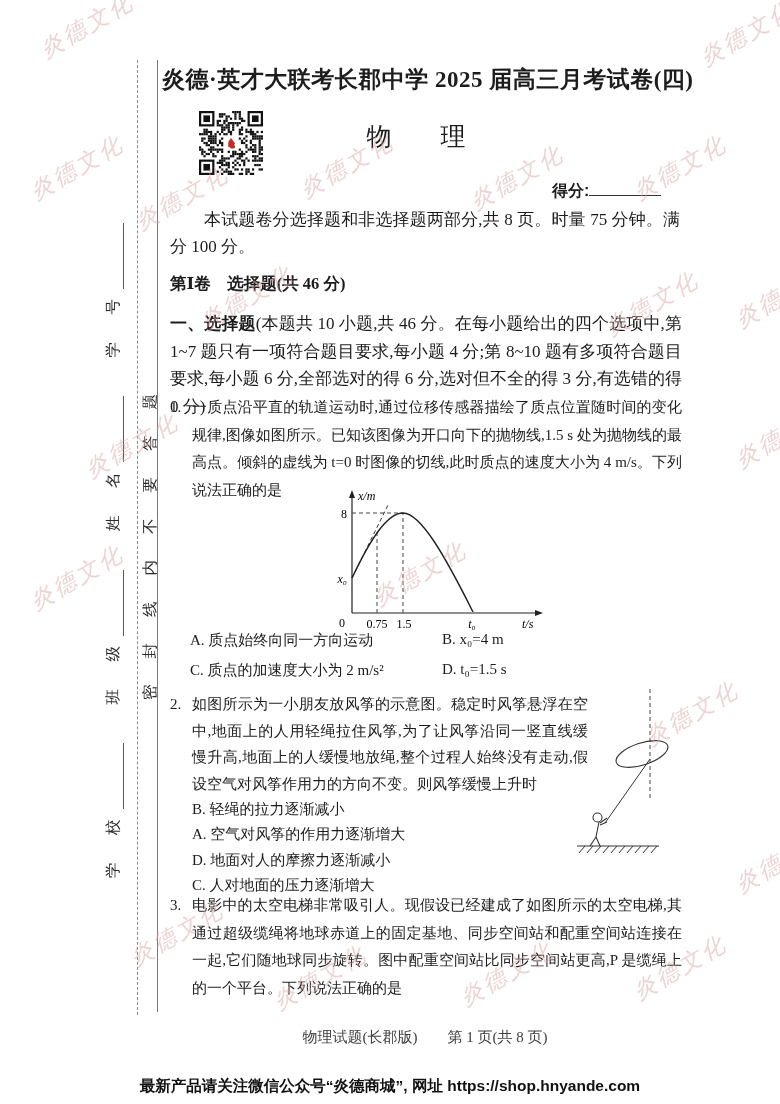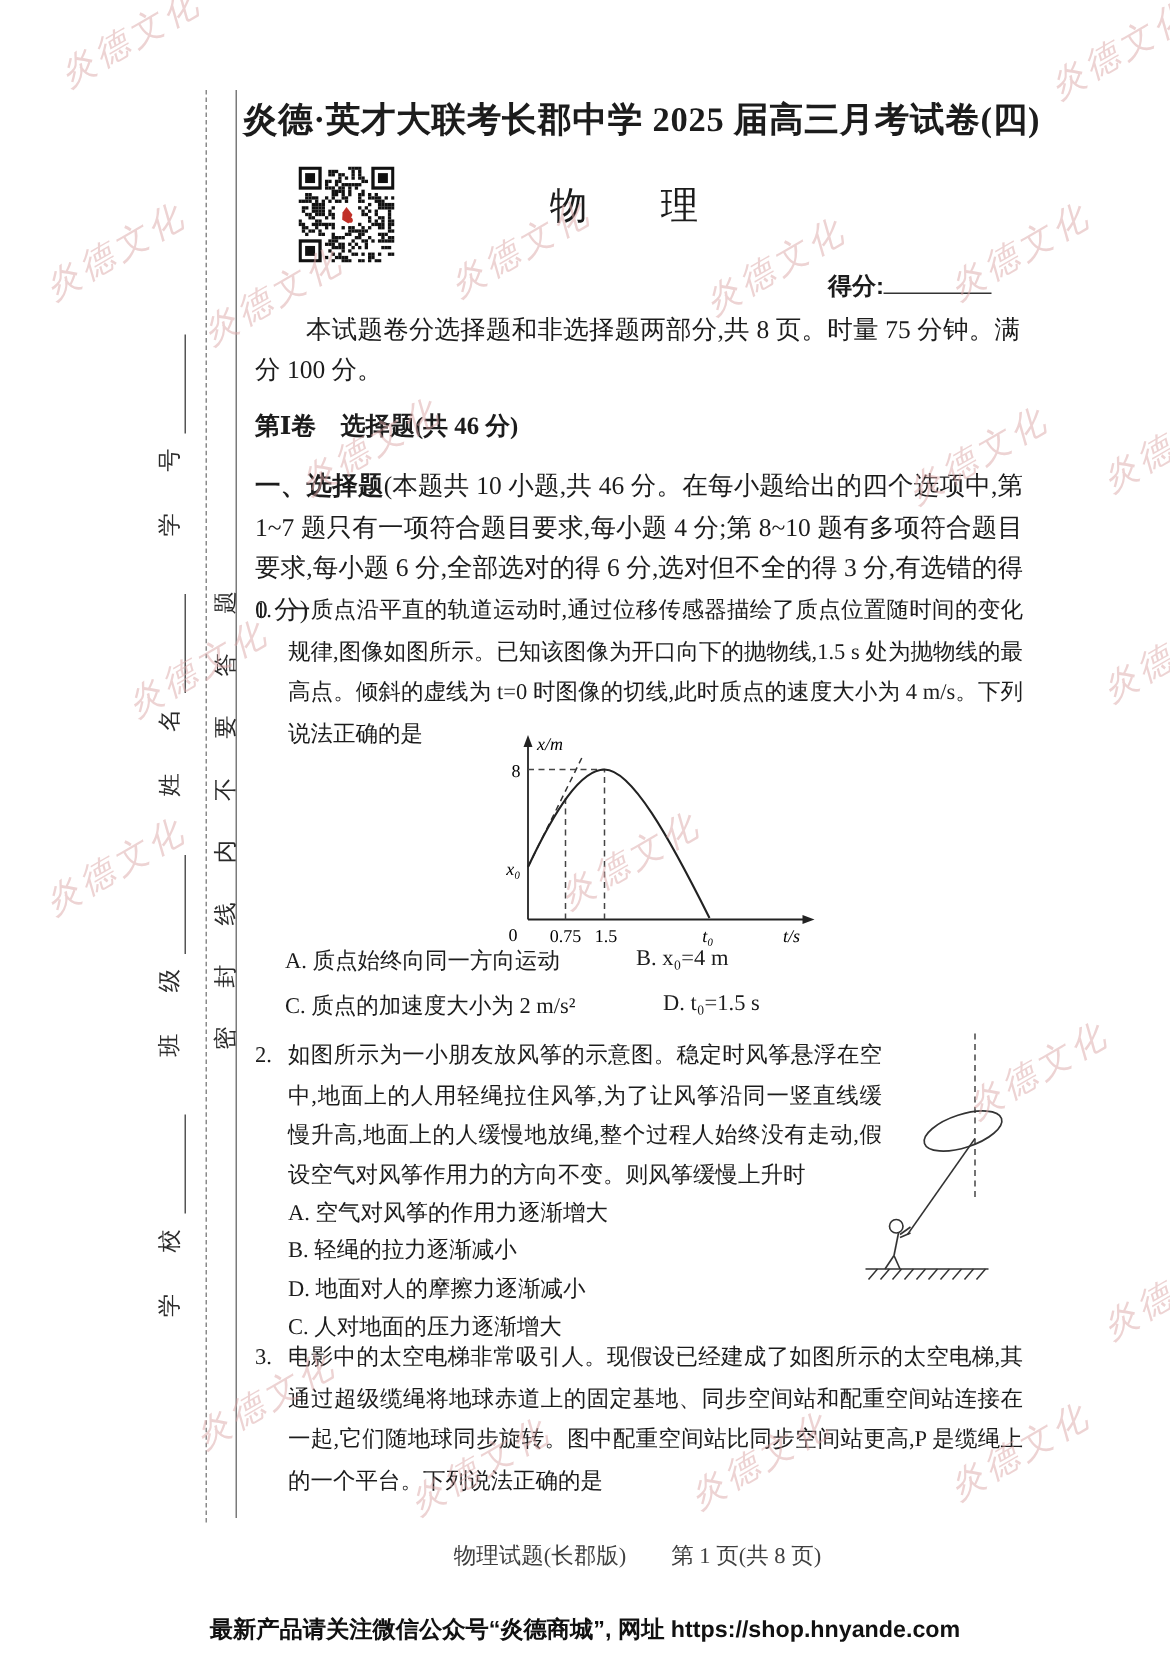--- a/index.html
+++ b/index.html
@@ -426,38 +426,38 @@
     <text x="15" y="141" font-size="12" text-anchor="end">0</text>
     <text x="47" y="142" font-size="12" text-anchor="middle">0.75</text>
     <text x="74" y="142" font-size="12" text-anchor="middle">1.5</text>
     <text x="142" y="142" font-size="12" font-style="italic" text-anchor="middle">t₀</text>
     <text x="192" y="142" font-size="12" font-style="italic">t/s</text>
   </svg>
 
   <span class="opt-abs" style="left:190px; top:631px;">
     <span>A.</span>&nbsp;<span>质点始终向同一方向运动</span>
   </span>
-  <span class="opt-abs" style="left:424px; top:631px;">
+  <span class="opt-abs" style="left:442px; top:631px;">
     <span>B.</span>&nbsp;<span>x₀=4 m</span>
   </span>
   <span class="opt-abs" style="left:190px; top:661px;">
     <span>C.</span>&nbsp;<span>质点的加速度大小为 2 m/s²</span>
   </span>
   <span class="opt-abs" style="left:442px; top:661px;">
     <span>D.</span>&nbsp;<span>t₀=1.5 s</span>
   </span>
 
   <div class="question q2">
     <span class="qnum">2.</span>
     <span>如图所示为一小朋友放风筝的示意图。稳定时风筝悬浮在空中,地面上的人用轻绳拉住风筝,为了让风筝沿同一竖直线缓慢升高,地面上的人缓慢地放绳,整个过程人始终没有走动,假设空气对风筝作用力的方向不变。则风筝缓慢上升时</span>
     <div class="optline">
-      <span>A.</span>&nbsp;<span>空气对风筝的作用力逐渐增大</span>
+      <span>B.</span>&nbsp;<span>轻绳的拉力逐渐减小</span>
     </div>
     <div class="optline">
-      <span>B.</span>&nbsp;<span>轻绳的拉力逐渐减小</span>
+      <span>A.</span>&nbsp;<span>空气对风筝的作用力逐渐增大</span>
     </div>
     <div class="optline">
       <span>D.</span>&nbsp;<span>地面对人的摩擦力逐渐减小</span>
     </div>
     <div class="optline">
       <span>C.</span>&nbsp;<span>人对地面的压力逐渐增大</span>
     </div>
   </div>
 
   <svg class="fig" style="left:566px; top:686px;" width="135" height="168" viewBox="0 0 135 168">

